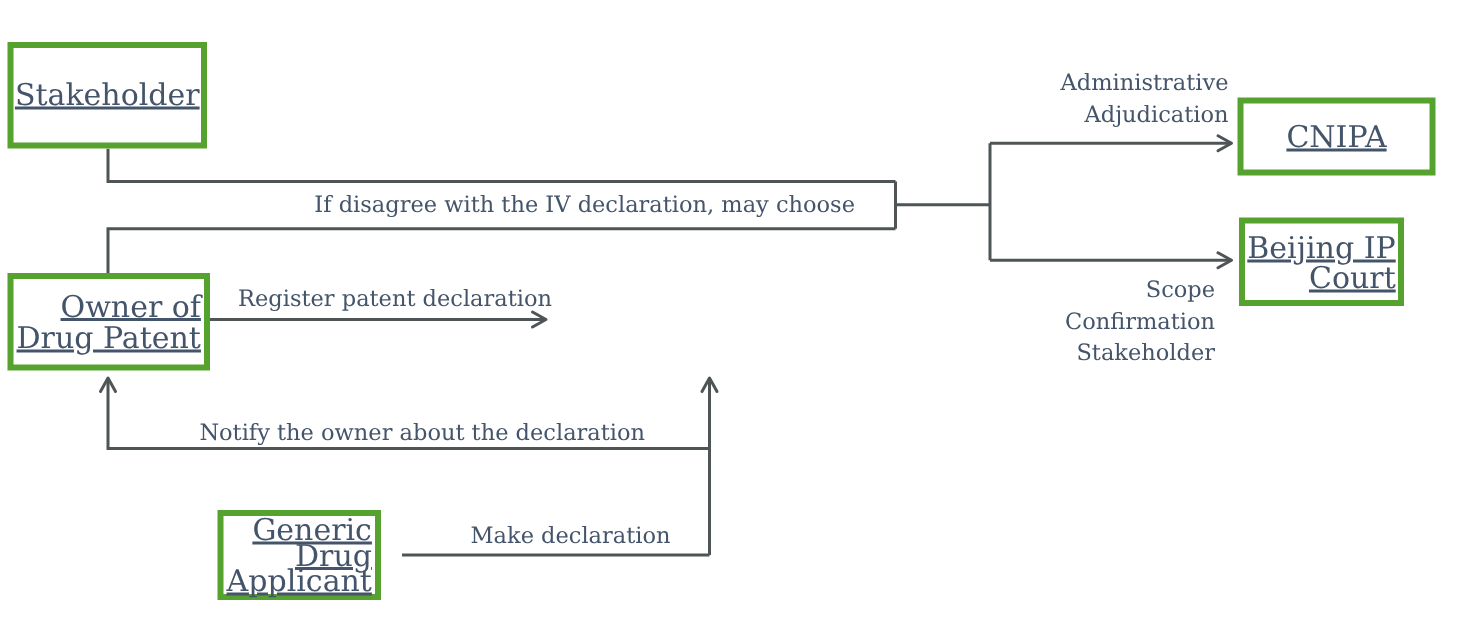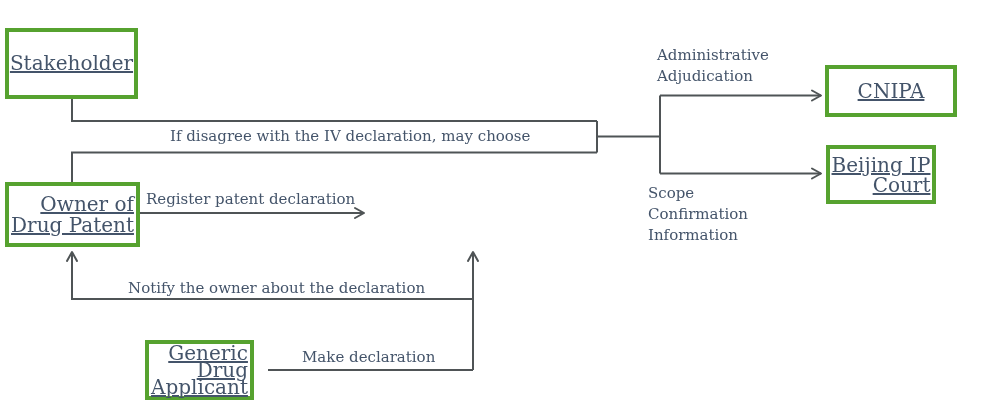--- a/index.html
+++ b/index.html
@@ -24,21 +24,21 @@
     box-sizing:border-box;
     background:var(--background);
     border:4px solid var(--node-border-green);
     display:flex;align-items:center;justify-content:center;
     text-align:right;
     white-space:pre-line;
     font-size:20px;line-height:21px;text-decoration:underline;
   }
   .edge-label{
     position:absolute;
-    text-align:left;
+    text-align:right;
     white-space:pre-line;
     font-size:15px;line-height:21px;
   }
 </style>
 </head>
 <body>
 
 <div class="canvas">
 
   <svg class="wires" width="981" height="415" viewBox="0 0 981 415" aria-hidden="true">
@@ -75,21 +75,21 @@
   <div class="node" style="left:826px;top:145px;width:110px;height:59px;line-height:20px">Beijing IP
 Court</div>
 
   <div class="edge-label" style="left:170px;top:126px;width:400px">If disagree with the IV declaration, may choose</div>
 
   <div class="edge-label" style="left:657px;top:45px;width:162px">Administrative
 Adjudication</div>
 
   <div class="edge-label" style="left:648px;top:183px;width:162px">Scope
 Confirmation
-Information</div>
+Stakeholder</div>
 
   <div class="edge-label" style="left:146px;top:189px;width:222px">Register patent declaration</div>
 
   <div class="edge-label" style="left:128px;top:278px;width:302px">Notify the owner about the declaration</div>
 
   <div class="edge-label" style="left:302px;top:347px;width:145px">Make declaration</div>
 
 </div>
 
 </body></html>

